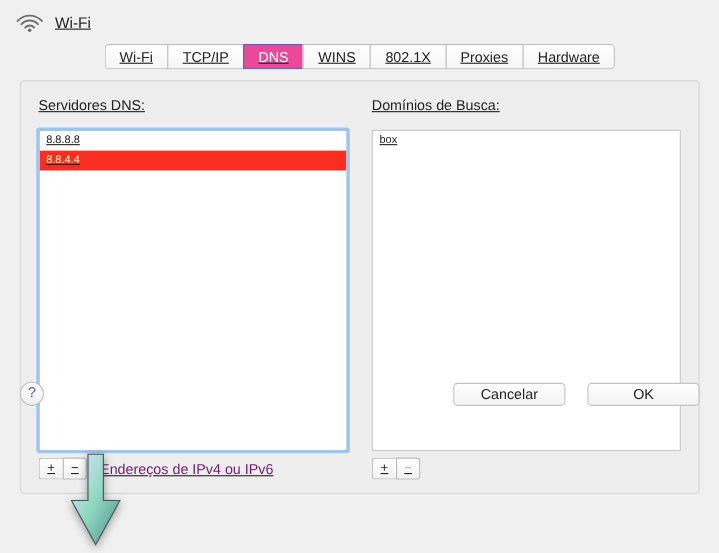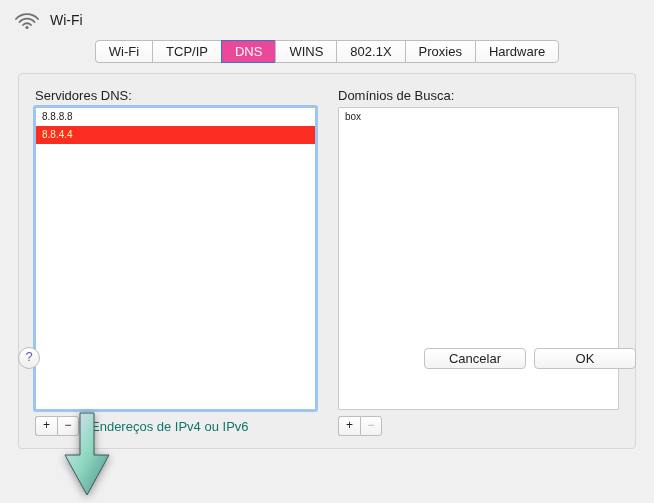--- a/index.html
+++ b/index.html
@@ -11,20 +11,21 @@
     font-family: -apple-system, "Helvetica Neue", Arial, sans-serif;
     font-size: 13px;
     color: #222;
     overflow: hidden;
   }
   .window {
     width: 654px;
     height: 379px;
     position: relative;
     box-sizing: border-box;
+    text-decoration: underline;
   }
   .header {
     display: flex;
     align-items: center;
     padding: 10px 14px 8px 14px;
   }
   .wifi-icon svg { display: block; }
   .title {
     margin-left: 10px;
     font-size: 14px;
@@ -71,21 +72,21 @@
     gap: 22px;
     height: 100%;
   }
   .col {
     flex: 1;
     display: flex;
     flex-direction: column;
     position: relative;
   }
   .col-label {
-    margin-bottom: 4px;
+    margin-bottom: 15px;
   }
   .listbox {
     flex: 1;
     background: #fff;
     border: 1px solid #c9c9c9;
     border-radius: 1px;
     overflow: auto;
   }
   .listbox.focused {
     outline: 3px solid #9cc5ef;
@@ -116,21 +117,21 @@
     background: linear-gradient(#ffffff,#f2f2f2);
     font-size: 12px;
     text-align: center;
     line-height: 16px;
     cursor: default;
     box-sizing: border-box;
   }
   .pm-btn.plus  { border-top-left-radius: 3px; border-bottom-left-radius: 3px; border-right-width: 0; }
   .pm-btn.minus { border-top-right-radius: 3px; border-bottom-right-radius: 3px; }
   .pm-btn.disabled { color: #b5b5b5; }
-  .hint { font-size: 13px; color: #0f766e; }
+  .hint { font-size: 13px; color: #701a75; }
 
   
   .arrow {
     position: absolute;
     left: 38px;
     top: 335px;
     width: 60px;
     height: 90px;
     pointer-events: none;
     filter: drop-shadow(0 2px 4px rgba(0,0,0,.4));
@@ -149,21 +150,21 @@
   .help-btn {
     width: 20px; height: 20px;
     border-radius: 50%;
     border: 1px solid #bbb;
     background: linear-gradient(#fff,#eee);
     color: #6b4fc8;
     font-size: 13px;
     line-height: 18px;
     text-align: center;
   }
-  .dlg-buttons { display: flex; gap: 8px; }
+  .dlg-buttons { display: flex; gap: 20px; }
   .btn {
     min-width: 72px;
     padding: 2px 14px;
     border: 1px solid #c2c2c2;
     border-radius: 4px;
     background: linear-gradient(#ffffff,#f3f3f3);
     text-align: center;
     font-size: 13px;
   }
 </style>

